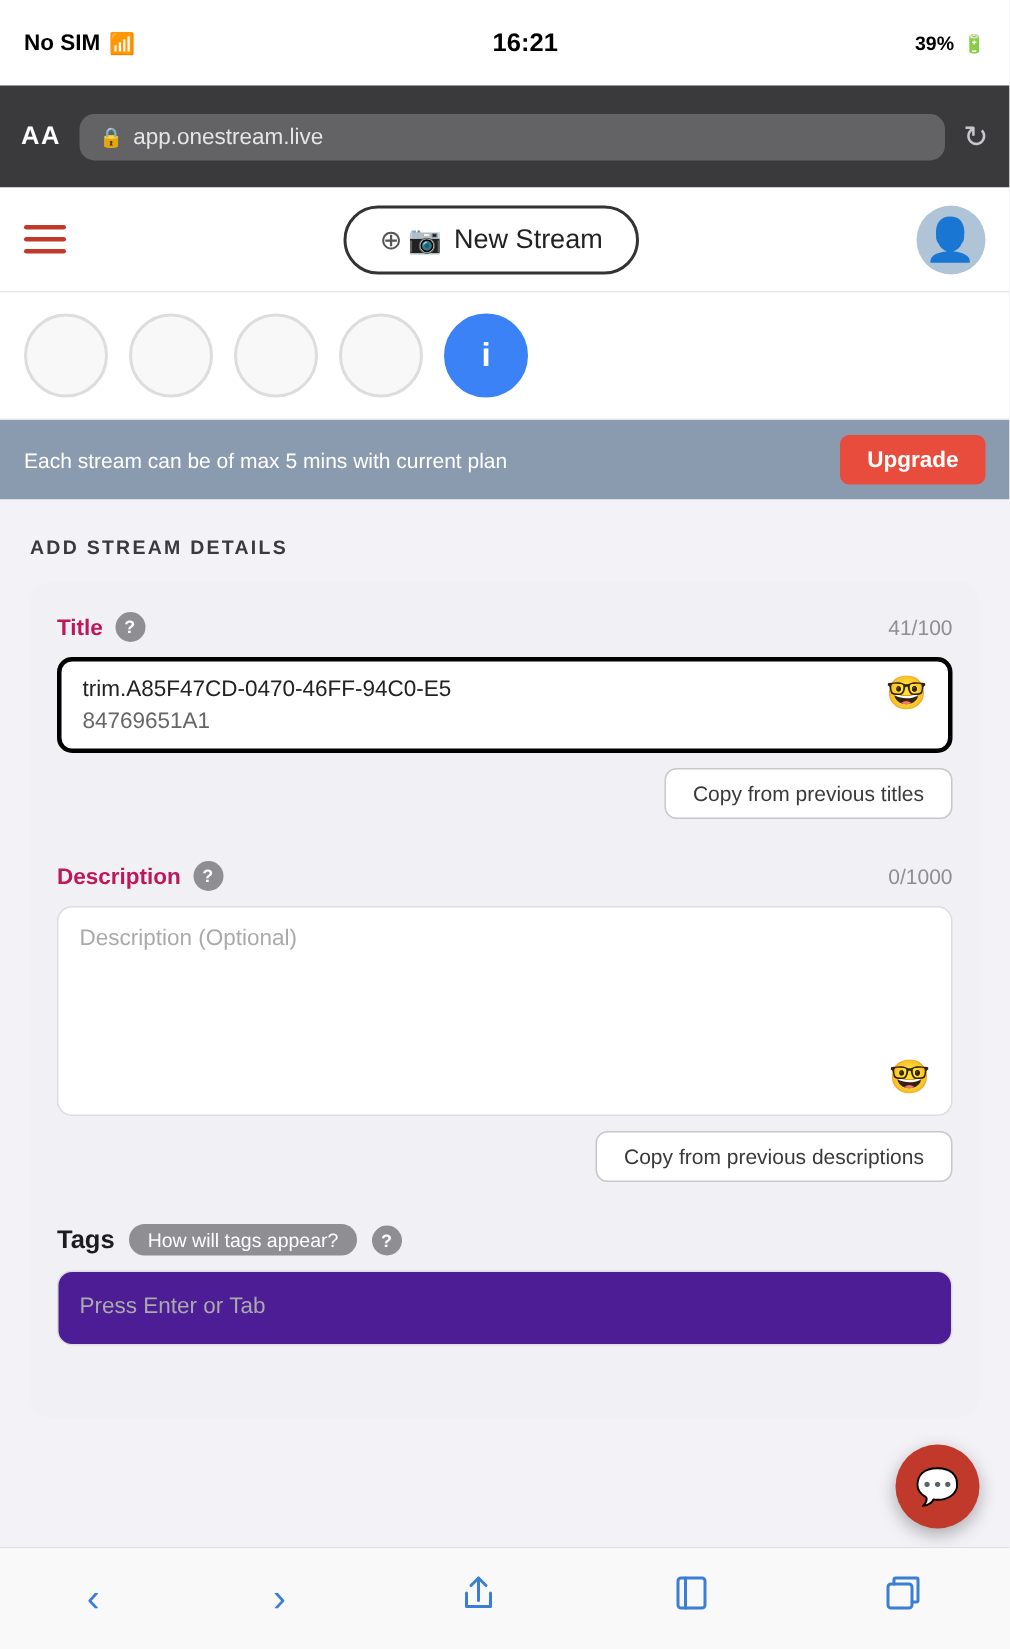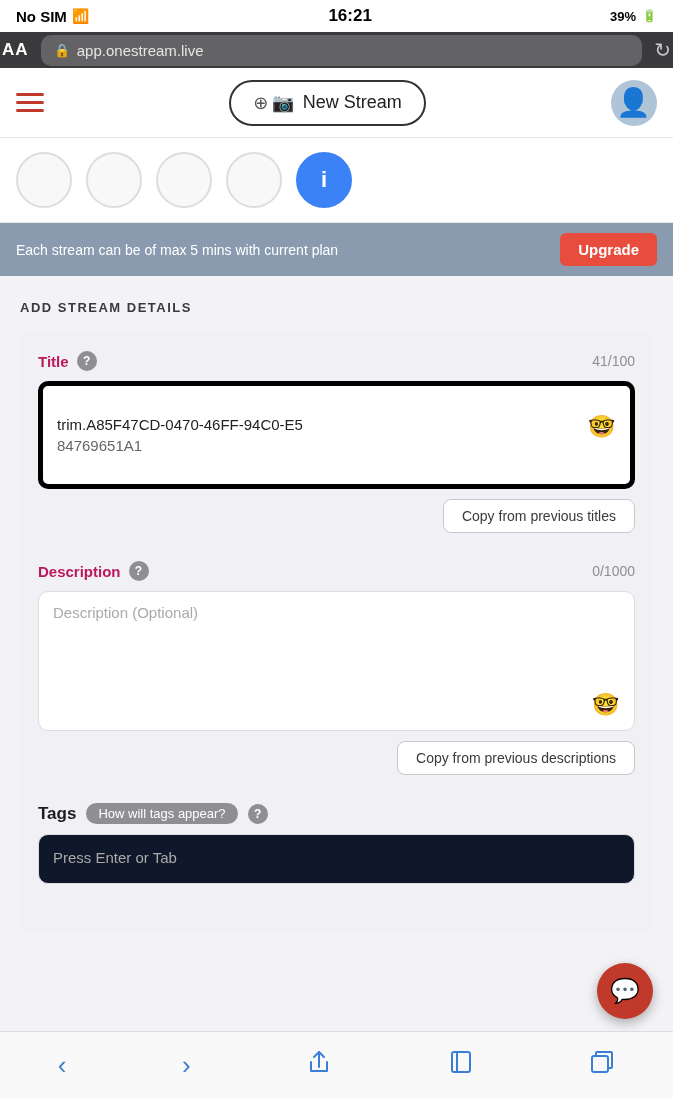--- a/index.html
+++ b/index.html
@@ -8,42 +8,42 @@
       font-family: -apple-system, BlinkMacSystemFont, 'Helvetica Neue', Arial, sans-serif;
       background: #f2f2f7;
       width: 673px;
       min-height: 1099px;
       overflow-x: hidden;
     }
 
     
     .status-bar {
       background: #fff;
-      height: 32px;
+      height: 57px;
       display: flex;
       align-items: center;
       justify-content: space-between;
       padding: 0 16px;
       font-size: 15px;
       font-weight: 600;
     }
     .status-left { display: flex; align-items: center; gap: 6px; }
     .status-center { font-size: 17px; font-weight: 600; }
     .status-right { display: flex; align-items: center; gap: 6px; font-size: 13px; }
     .wifi-icon { font-size: 14px; }
     .battery-icon { font-size: 12px; }
 
     
     .browser-bar {
       background: #3a3a3c;
-      height: 36px;
-      display: flex;
-      align-items: center;
-      justify-content: space-between;
-      padding: 0 2px;
+      height: 68px;
+      display: flex;
+      align-items: center;
+      justify-content: space-between;
+      padding: 0 14px;
     }
     .browser-aa {
       color: #fff;
       font-size: 17px;
       font-weight: 600;
       letter-spacing: 1px;
     }
     .browser-url-box {
       background: #636366;
       border-radius: 10px;
@@ -222,22 +222,22 @@
     }
     .char-count {
       font-size: 14px;
       color: #8e8e93;
     }
 
     
     .title-input-box {
       background: #fff;
       border-radius: 10px;
-      border: 5px solid #000000;
-      padding: 28px 14px;
+      border: 3px solid #000000;
+      padding: 8px 14px;
       display: flex;
       align-items: flex-start;
       justify-content: space-between;
       min-height: 64px;
     }
     .title-text-content {
       flex: 1;
     }
     .title-line1 {
       font-size: 15px;
@@ -308,21 +308,21 @@
     }
     .tags-badge {
       background: #8e8e93;
       color: #fff;
       border-radius: 12px;
       padding: 3px 12px;
       font-size: 13px;
       cursor: pointer;
     }
     .tags-input-box {
-      background: #0f172a;
+      background: #4c1d95;
       border-radius: 10px;
       border: 1px solid #ddd;
       padding: 14px;
       min-height: 50px;
     }
     .tags-placeholder {
       font-size: 15px;
       color: #aaa;
     }
 

